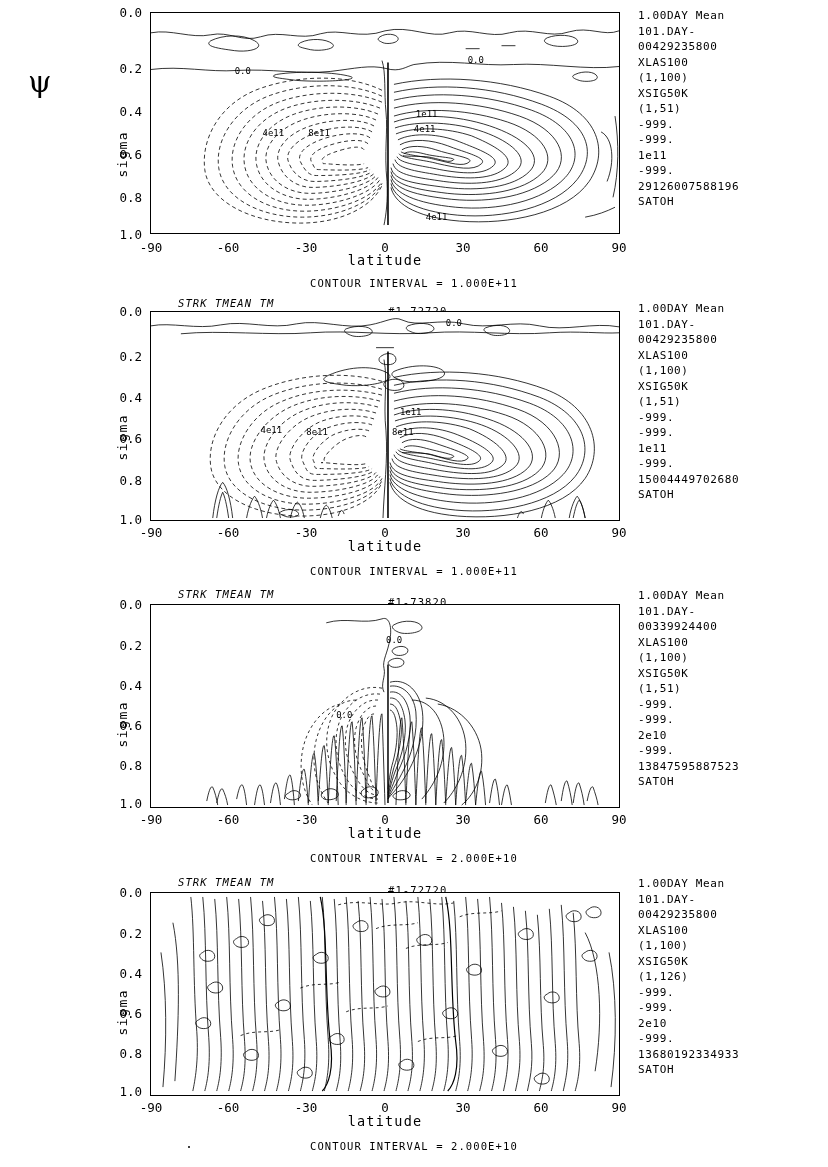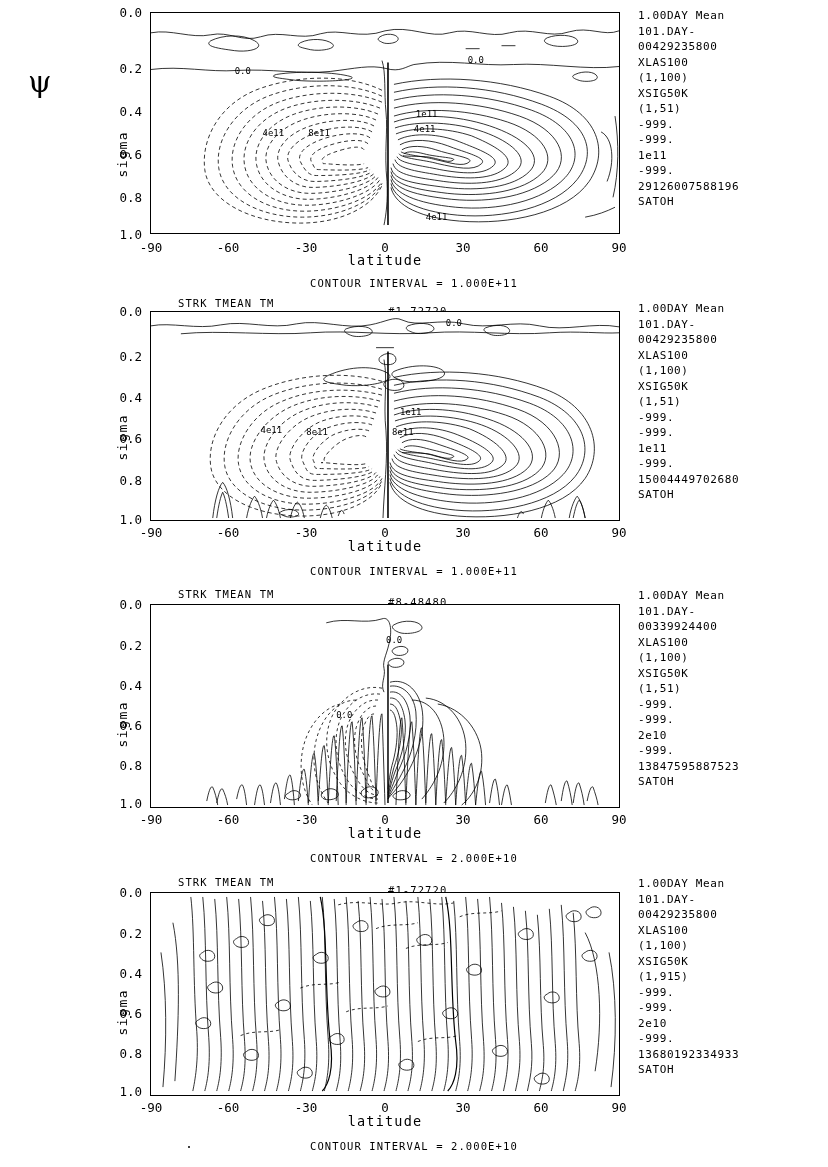--- a/index.html
+++ b/index.html
@@ -71,20 +71,21 @@
     position: absolute;
     font-size: 10.5px;
     letter-spacing: 1.1px;
     white-space: nowrap;
   }
   .hdr-left {
     position: absolute;
     font-size: 10.5px;
     letter-spacing: 1.1px;
     white-space: nowrap;
+    font-style: italic;
   }
   .hdr-mid {
     position: absolute;
     font-size: 10.5px;
     letter-spacing: 1.1px;
     white-space: nowrap;
     margin-top: 8px;
   }
   .side {
     position: absolute;
@@ -327,21 +328,21 @@
       <div>1e11</div>
       <div>-999.</div>
       <div>15004449702680</div>
       <div>SATOH</div>
     </div>
   </div>
 
   <div class="panel" style="top:580px;">
 
     <div class="hdr-left" style="left:178px; top:8px;">STRK TMEAN TM</div>
-    <div class="hdr-mid" style="left:388px; top:8px;">#8-48480</div>
+    <div class="hdr-mid" style="left:388px; top:8px;">#1-73820</div>
 
     <div class="ylab" style="left:92px; top:130px; width:60px;">sigma</div>
 
     <div class="ytick" style="left:100px; top:17px; width:42px;">0.0</div>
     <div class="ytick" style="left:100px; top:58px; width:42px;">0.2</div>
     <div class="ytick" style="left:100px; top:98px; width:42px;">0.4</div>
     <div class="ytick" style="left:100px; top:138px;width:42px;">0.6</div>
     <div class="ytick" style="left:100px; top:178px;width:42px;">0.8</div>
     <div class="ytick" style="left:100px; top:216px;width:42px;">1.0</div>
 
@@ -566,21 +567,21 @@
     <div class="side" style="left:638px; top:8px;">
       <div>1.00DAY Mean</div>
       <div>101.DAY-</div>
       <div></div>
       <div></div>
       <div></div>
       <div>00429235800</div>
       <div>XLAS100</div>
       <div>(1,100)</div>
       <div>XSIG50K</div>
-      <div>(1,915)</div>
+      <div>(1,126)</div>
       <div>-999.</div>
       <div>-999.</div>
       <div>2e10</div>
       <div>-999.</div>
       <div>13680192334933</div>
       <div>SATOH</div>
     </div>
   </div>
 
   <div class="dot" style="left:188px; top:1146px;"></div>

